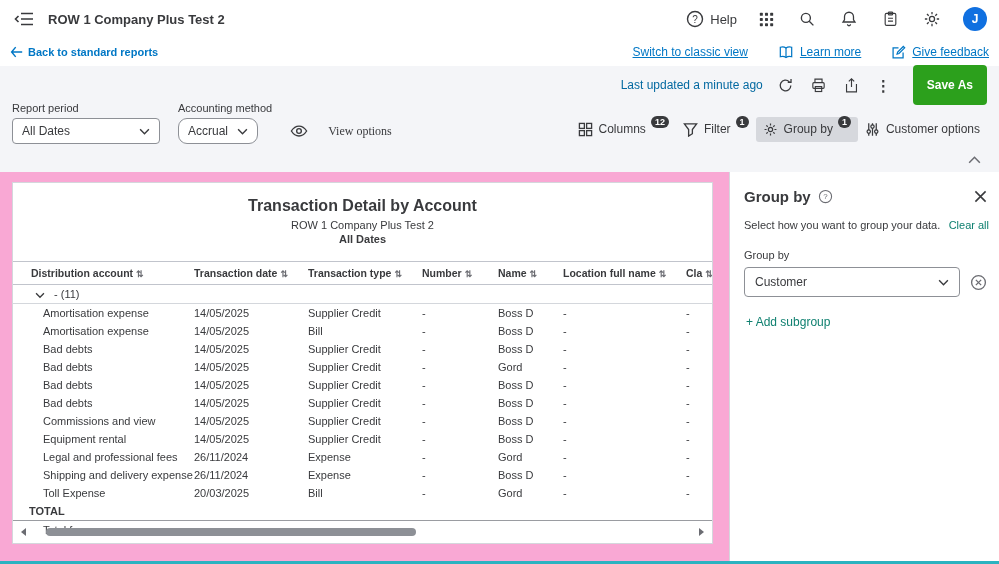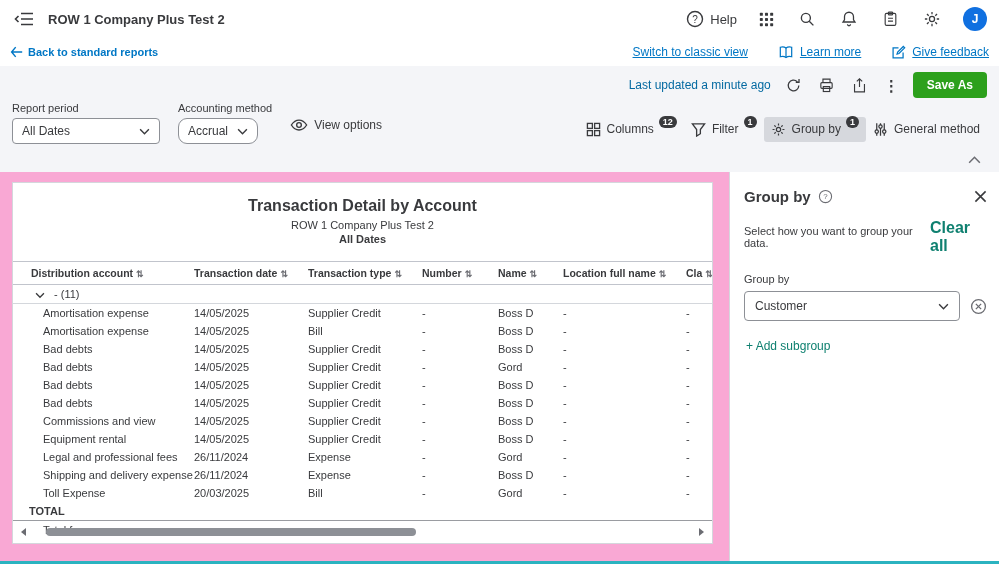--- a/index.html
+++ b/index.html
@@ -24,30 +24,30 @@
   
   .subbar { height: 28px; display: flex; align-items: center; padding: 0 10px; background: #fff; }
   .back-link { display: flex; align-items: center; gap: 5px; color: #0077c5; font-size: 11px; font-weight: 700; text-decoration: none; cursor: pointer; text-align: right; }
   .subbar-right { margin-left: auto; display: flex; align-items: center; gap: 30px; }
   .blue-link { color: #0077c5; font-size: 12px; text-decoration: underline; display: flex; align-items: center; gap: 6px; cursor: pointer; }
 
   
   .toolbar { background: #f4f5f8; padding: 4px 12px 0 12px; }
   .tb-row1 { display: flex; justify-content: flex-end; align-items: center; gap: 12px; height: 30px; }
   .last-updated { font-size: 12px; color: #0369a1; }
-  .saveas-btn { background: #2ca01c; color: #fff; border: none; border-radius: 4px; height: 26px; padding: 0 14px; font-size: 12px; font-weight: 700; cursor: pointer; margin-left: 0; }
+  .saveas-btn { background: #2ca01c; color: #fff; border: none; border-radius: 4px; height: 40px; padding: 0 14px; font-size: 12px; font-weight: 700; cursor: pointer; margin-left: 8px; }
   .dots { font-size: 15px; font-weight: 700; color: #393a3d; line-height: 1; }
 
   .tb-row2 { display: flex; align-items: flex-end; padding: 2px 0 8px 0; }
   .field { margin-right: 18px; }
   .field-label { font-size: 11px; margin-bottom: 4px; }
   .select-box { background: #fff; border: 1px solid #8d9096; border-radius: 4px; height: 26px; display: flex; align-items: center; justify-content: space-between; padding: 0 9px; font-size: 12px; cursor: pointer; }
   .w-period { width: 148px; }
   .w-method { width: 80px; border-radius: 9px; }
-  .view-options { display: flex; gap: 6px; height: 26px; font-size: 12px; background: none; border: none; cursor: pointer; color:#393a3d; }
+  .view-options { display: flex; align-items: center; gap: 20px; height: 26px; font-size: 12px; background: none; border: none; cursor: pointer; color:#393a3d;font-family:Liberation Serif, serif; }
 
   .tb-right { margin-left: auto; display: flex; align-items: center; height: 30px; }
   .tb-btn { display: flex; align-items: center; gap: 6px; font-size: 12px; background: none; border: none; cursor: pointer; color: #393a3d; padding: 5px 7px; }
   .badge { background: #393a3d; color: #fff; font-size: 9px; font-weight: 700; border-radius: 8px; padding: 1px 4px; display: inline-block; transform: translateY(-7px); margin-left: -1px; }
   .tb-btn.active { background: #d6d8dd; border-radius: 3px; }
   .tb-collapse { display: flex; justify-content: flex-end; padding: 2px 4px 6px 0; }
 
   
   .content { display: flex; height: 391px; background: #f9a8d4; }
   .report-wrap { flex: 1; padding: 10px 16px 0 12px; overflow: hidden; }
@@ -75,21 +75,21 @@
   .scroll-track { flex: 1; height: 8px; margin: 0 6px; position: relative; }
   .scroll-thumb { position: absolute; left: 14px; width: 370px; height: 8px; border-radius: 4px; background: #8d9096; cursor: grab; }
 
   
   .panel { width: 270px; border-left: 1px solid #d4d7dc; padding: 16px 10px 0 14px; background: #fff; }
   .panel-head { display: flex; align-items: center; gap: 7px; }
   .panel-title { font-size: 15px; font-weight: 700; }
   .panel-close { margin-left: auto; }
   .panel-desc-row { display: flex; justify-content: space-between; align-items: center; margin-top: 14px; }
   .panel-desc { font-size: 11px; }
-  .teal-link { color: #0f8070; font-size: 16px; font-weight: 700; text-decoration: none; cursor: pointer; }
+  .teal-link { color: #0f8070; font-size: 11px; font-weight: 400; text-decoration: none; cursor: pointer; }
   .panel-field-label { font-size: 11px; margin-top: 18px; }
   .panel-select-row { display: flex; align-items: center; gap: 8px; margin-top: 6px; }
   .panel-select { flex: 1; height: 30px; border: 1px solid #8d9096; border-radius: 4px; display: flex; align-items: center; justify-content: space-between; padding: 0 10px; font-size: 12px; cursor: pointer; background: #fff; }
   .add-subgroup { display: inline-block; margin-top: 18px; margin-left: 2px; font-size: 12px; font-weight: 400; }
 
   .bottom-accent { position: absolute; left: 0; bottom: 0; width: 100%; height: 3px; background: #2bb3c0; }
 </style>
 </head>
 <body>
 
@@ -280,21 +280,21 @@
       </button>
       <button class="tb-btn">
         <span>
           <svg width="15" height="15" viewBox="0 0 18 18" fill="none" stroke="#393a3d" stroke-width="1.5">
             <path d="M4.5 1.5v15M9 1.5v15M13.5 1.5v15"></path>
             <circle cx="4.5" cy="11.5" r="2" fill="#f4f5f8"></circle>
               <circle cx="9" cy="5.5" r="2" fill="#f4f5f8"></circle>
               <circle cx="13.5" cy="11.5" r="2" fill="#f4f5f8"></circle>
           </svg>
         </span>
-        <span>General method</span>
+        <span>Customer options</span>
       </button>
     </div>
   </div>
 
   <div class="tb-collapse">
     <button class="icon-btn">
       <svg width="13" height="8" viewBox="0 0 14 9" fill="none" stroke="#6b6c72" stroke-width="1.7">
           <path d="M1 7.5L7 1.5l6 6"></path>
         </svg>
     </button>

